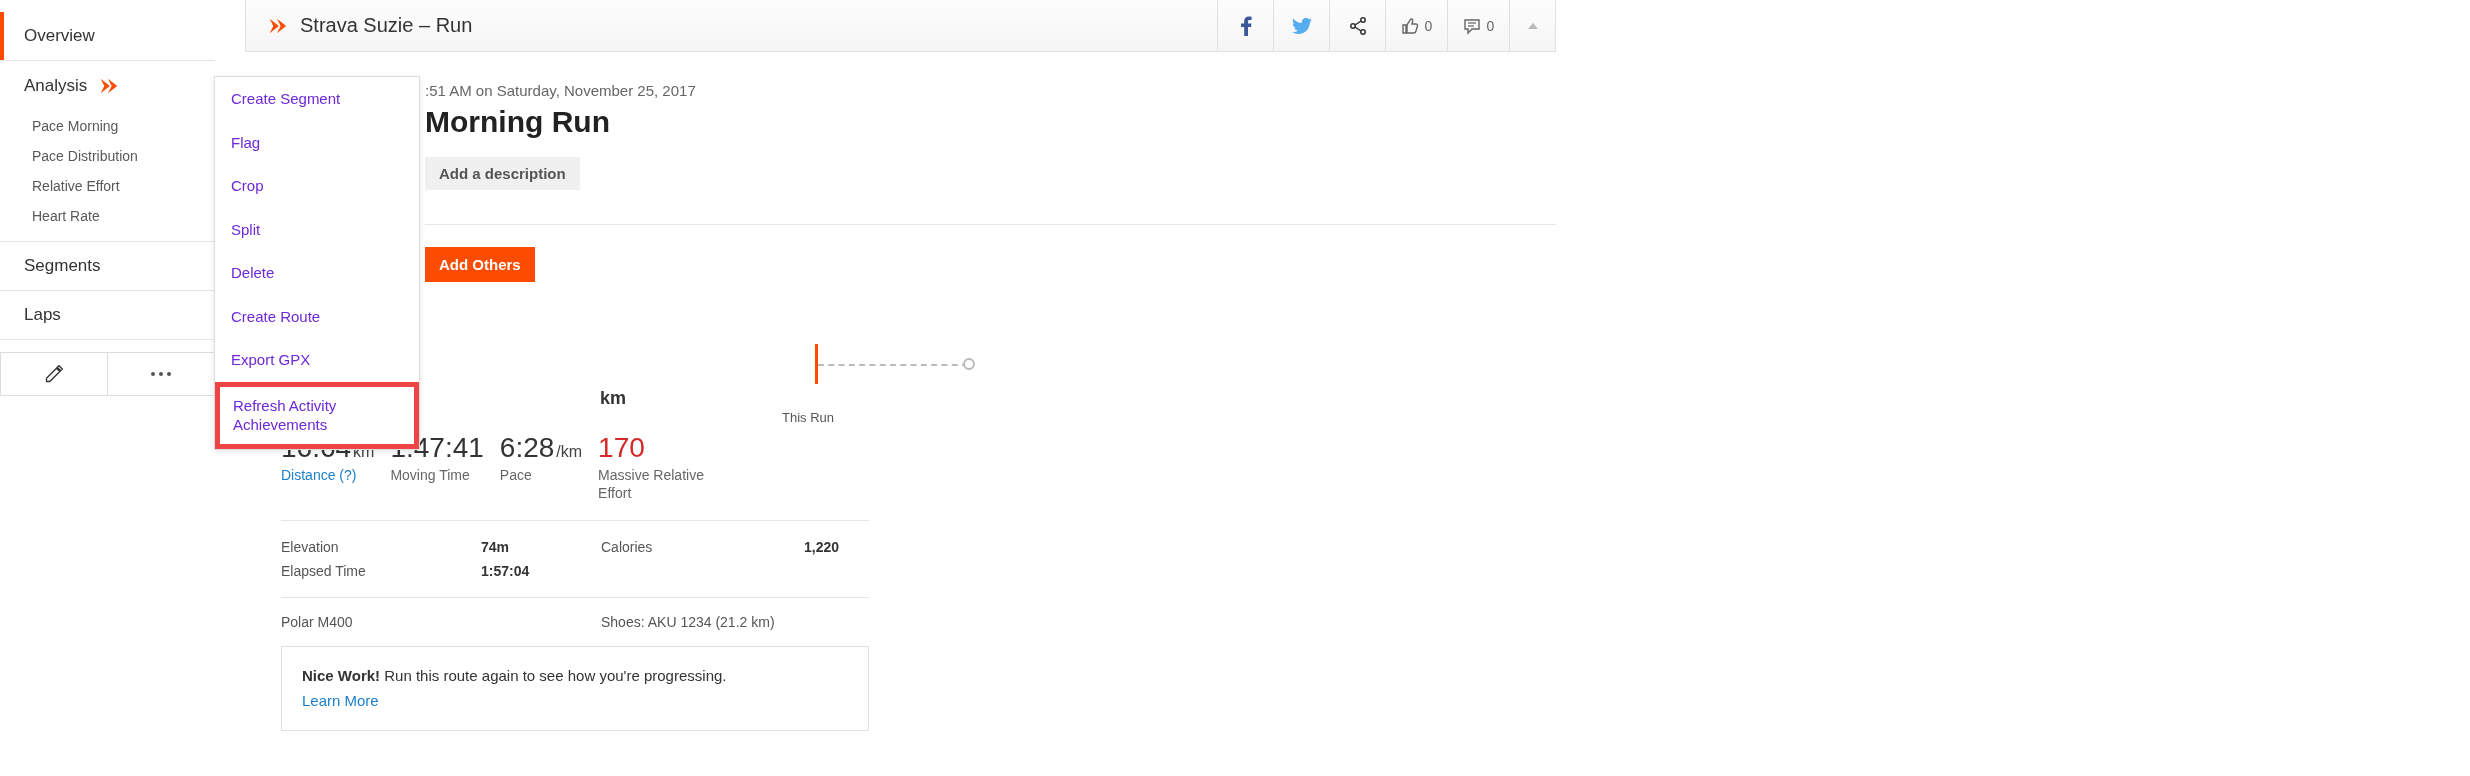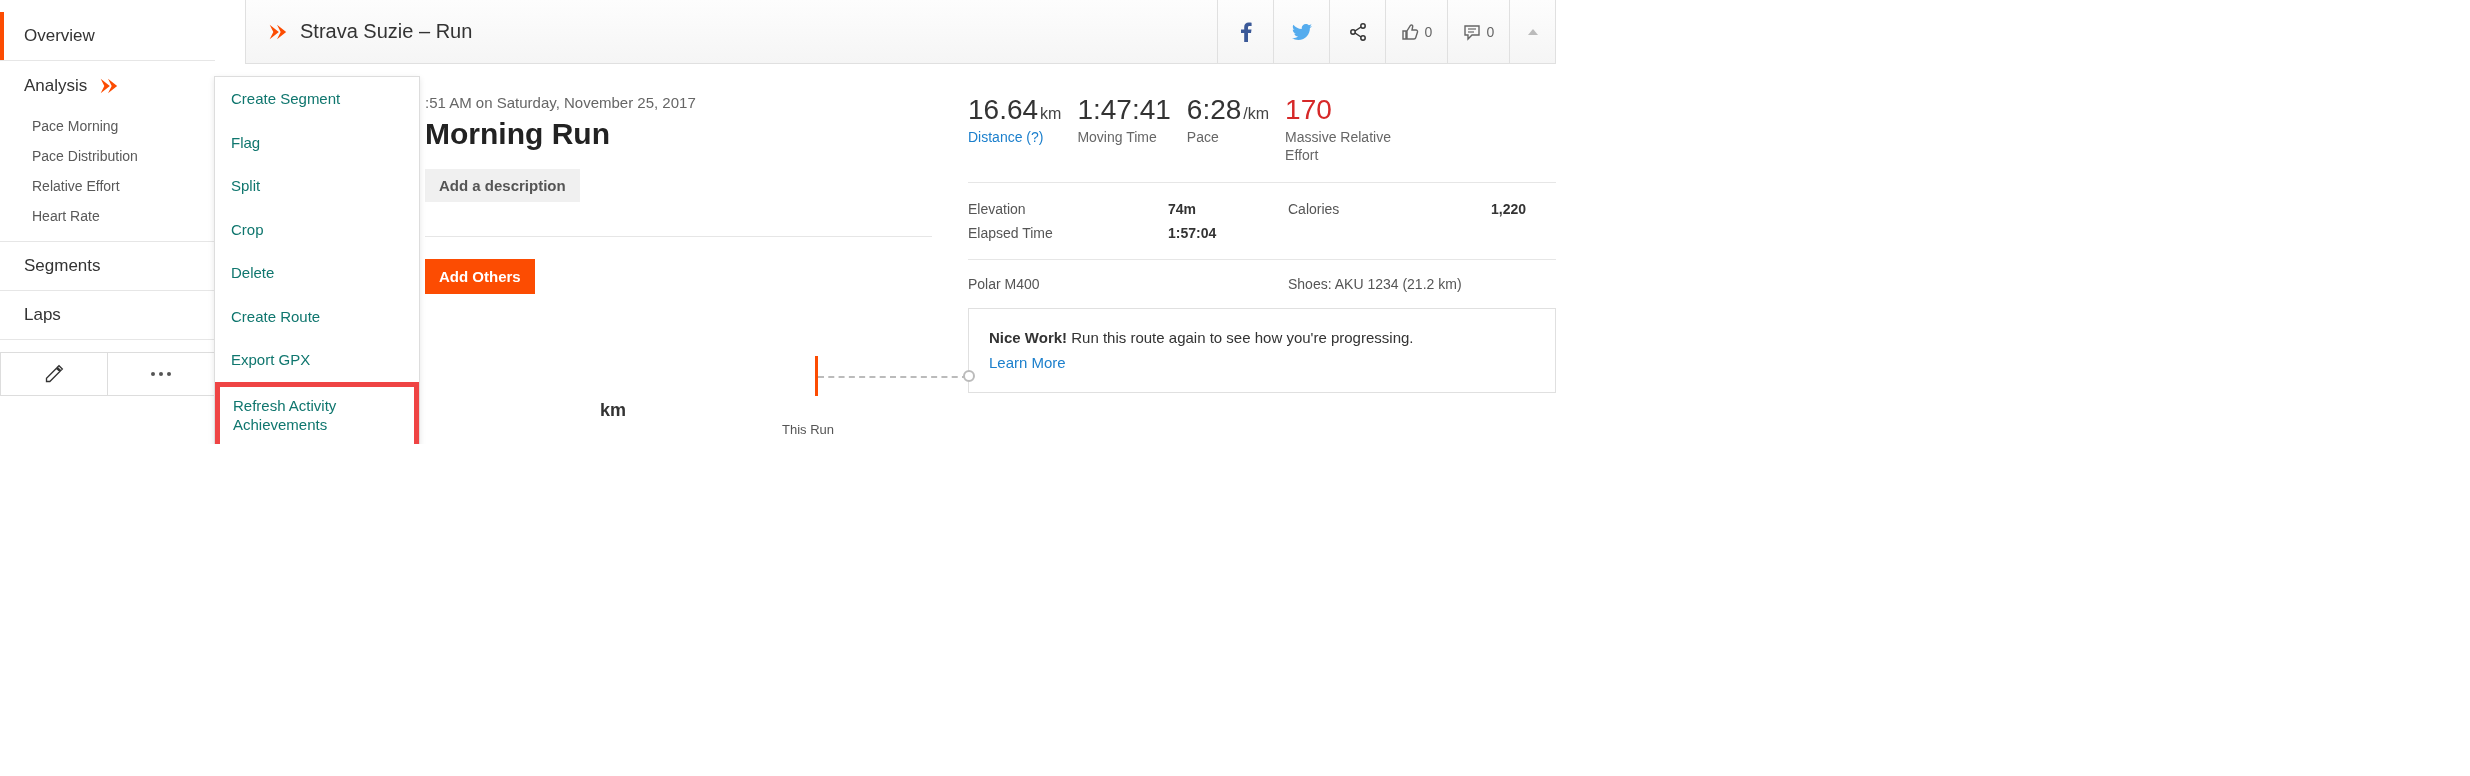--- a/index.html
+++ b/index.html
@@ -65,41 +65,41 @@
     top: 76px;
     width: 206px;
     background: #fff;
     border: 1px solid #ddd;
     box-shadow: 0 2px 6px rgba(0,0,0,0.1);
     z-index: 10;
   }
   .dropdown-item {
     padding: 12px 16px;
     font-size: 15px;
-    color: #0f766e;
+    color: #6d28d9;
     cursor: pointer;
     line-height: 1.3;
   }
   .dropdown-item.highlight {
     border: 5px solid #ef4444;
     padding: 9px 13px;
   }
 
   .main {
     flex: 1;
     padding-left: 30px;
     position: relative;
   }
   .header-bar {
     background: linear-gradient(#fdfdfd, #f5f5f5);
     border: 1px solid #e0e0e0;
     border-top: none;
     display: flex;
     align-items: center;
-    height: 64px;
+    height: 52px;
   }
   .header-title-wrap {
     display: flex;
     align-items: center;
     gap: 12px;
     padding: 0 20px;
     flex: 1;
   }
   .header-title {
     font-size: 20px;
@@ -120,20 +120,21 @@
     cursor: pointer;
     font-size: 14px;
     color: #666;
   }
   .header-btn.wide { width: 62px; }
   .header-btn.collapse { width: 46px; }
 
   .content {
     display: flex;
     padding-top: 30px;
+    flex-direction: column;
   }
   .content-left {
     flex: 1;
     min-width: 0;
     padding-left: 180px;
   }
   .timestamp { font-size: 15px; color: #666; margin-bottom: 6px; }
   .activity-title { font-size: 30px; font-weight: 700; color: #222; margin-bottom: 18px; }
   .desc-btn {
     display: inline-block;
@@ -239,22 +240,22 @@
             <span></span>
             <span></span>
             <span></span>
           </div>
       </div>
     </div>
 
     <div class="dropdown">
       <div class="dropdown-item">Create Segment</div>
       <div class="dropdown-item">Flag</div>
+      <div class="dropdown-item">Crop</div>
       <div class="dropdown-item">Split</div>
-      <div class="dropdown-item">Crop</div>
       <div class="dropdown-item">Delete</div>
       <div class="dropdown-item">Create Route</div>
       <div class="dropdown-item">Export GPX</div>
       <div class="dropdown-item highlight">Refresh Activity Achievements</div>
     </div>
   </div>
 
   <div class="main">
     <div class="header-bar">
       <div class="header-title-wrap">

